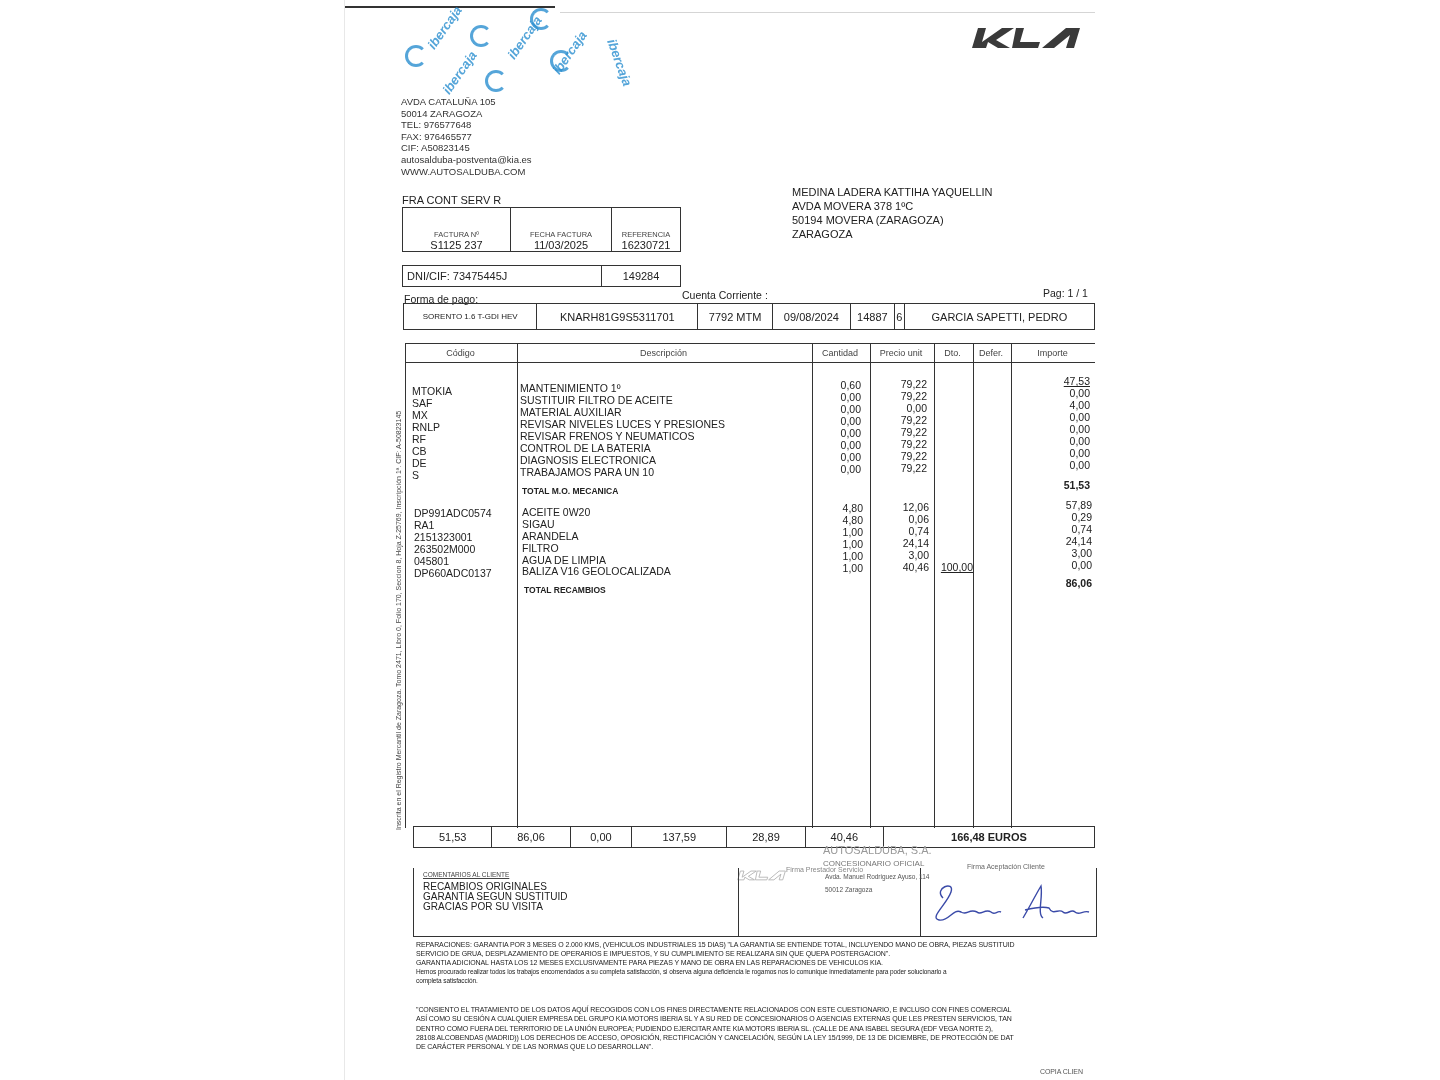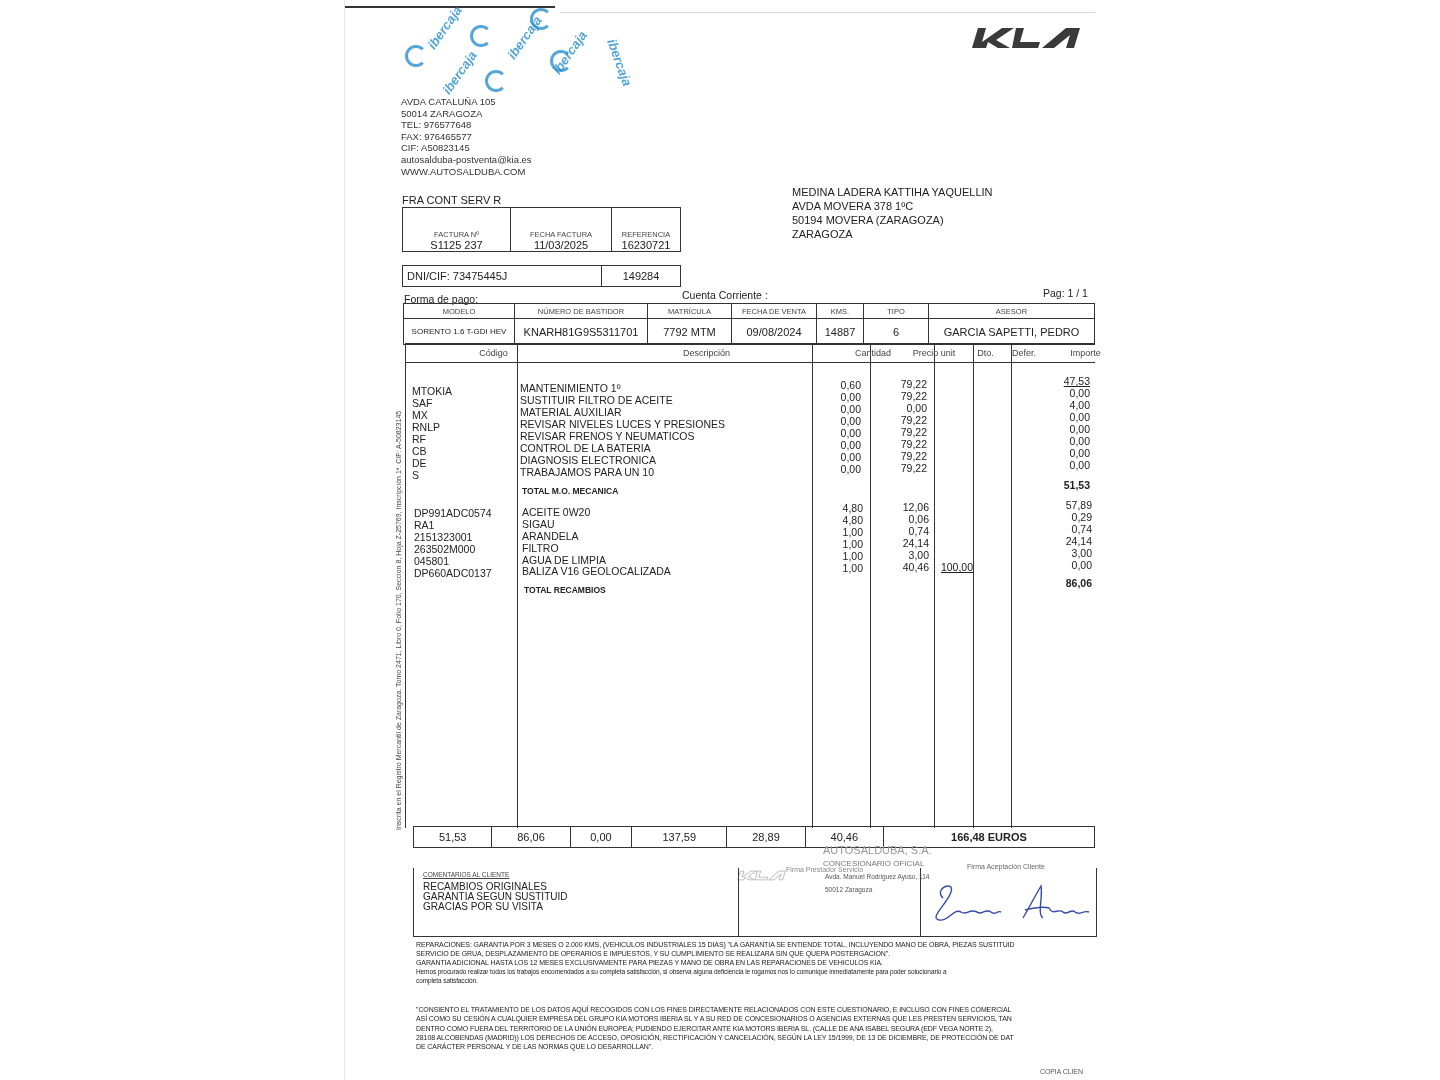--- a/index.html
+++ b/index.html
@@ -28,21 +28,21 @@
   .forma { position:absolute; left:404px; top:293px; font-size:10.5px; }
   .cuenta { position:absolute; left:682px; top:289px; font-size:10.5px; }
   .pag { position:absolute; left:1043px; top:287px; font-size:10.5px; }
   .vehicle { position:absolute; left:403px; top:303px; width:692px; }
   .vehicle td { border:1px solid #333; padding:0; text-align:center; }
   .vehicle .hd td { height:14px; font-size:7.5px; color:#444; }
   .vehicle .vl td { height:25px; font-size:11px; }
   .main { position:absolute; left:405px; top:343px; width:690px; height:485px; border-left:1px solid #333; }
   .col { position:absolute; top:0; height:485px; border-right:1px solid #333; }
   .colhead { position:absolute; left:405px; top:343px; width:690px; height:18px; border-top:1px solid #333; border-bottom:1px solid #333; }
-  .ch { position:absolute; top:0; height:18px; font-size:9px; color:#444; text-align:center; line-height:18px;margin-left:33px; }
+  .ch { position:absolute; top:0; height:18px; font-size:9px; color:#444; text-align:center; line-height:18px; }
   .line { position:absolute; font-size:10.5px; line-height:12px; white-space:nowrap; color:#222; }
   .num { text-align:right; }
   .bold { font-weight:bold; font-size:8.5px; }
   .totals { position:absolute; left:413px; top:826px; width:682px; }
   .totals td { border:1px solid #333; text-align:center; padding:0; }
   .totals .hd td { height:18px; font-size:11px; }
   .totals .vl td { height:20px; font-size:11px; }
   .bottom { position:absolute; left:413px; top:868px; width:682px; height:68px; border:1px solid #333; border-top:none; }
   .comments-label { position:absolute; left:423px; top:871px; font-size:6.5px; text-decoration:underline; color:#444; }
   .comments { position:absolute; left:423px; top:882px; font-size:10px; line-height:10px; color:#222; }
@@ -118,29 +118,20 @@
   <div class="d1">DNI/CIF: 73475445J</div>
   <div class="d2">149284</div>
 </div>
 
 <div class="forma">Forma de pago:</div>
 <div class="cuenta">Cuenta Corriente :</div>
 <div class="pag">Pag: 1 / 1</div>
 
 <table class="vehicle">
   <tbody>
-      <tr class="hd">
-    <td style="width:110px;">MODELO</td>
-    <td style="width:132px;">NÚMERO DE BASTIDOR</td>
-    <td style="width:83px;">MATRÍCULA</td>
-    <td style="width:84px;">FECHA DE VENTA</td>
-    <td style="width:46px;">KMS.</td>
-    <td style="width:64px;">TIPO</td>
-    <td>ASESOR</td>
-  </tr>
   <tr class="vl">
     <td style="font-size:8px;">SORENTO 1.6 T-GDI HEV</td>
     <td>KNARH81G9S5311701</td>
     <td>7792 MTM</td>
     <td>09/08/2024</td>
     <td>14887</td>
     <td>6</td>
     <td>GARCIA SAPETTI, PEDRO</td>
   </tr>
 </tbody>
@@ -149,21 +140,21 @@
 <div class="main">
   <div class="col" style="left:0;width:111px;"></div>
   <div class="col" style="left:111px;width:295px;"></div>
   <div class="col" style="left:406px;width:58px;"></div>
   <div class="col" style="left:464px;width:64px;"></div>
   <div class="col" style="left:528px;width:39px;"></div>
   <div class="col" style="left:567px;width:38px;"></div>
 </div>
 <div class="colhead">
   <div class="ch" style="left:0;width:111px;">Código</div>
-  <div class="ch" style="left:121px;width:295px;">Descripción</div>
+  <div class="ch" style="left:111px;width:295px;">Descripción</div>
   <div class="ch" style="left:406px;width:58px;">Cantidad</div>
   <div class="ch" style="left:464px;width:64px;">Precio unit</div>
   <div class="ch" style="left:528px;width:39px;">Dto.</div>
   <div class="ch" style="left:567px;width:38px;">Defer.</div>
   <div class="ch" style="left:605px;width:85px;">Importe</div>
 </div>
 
 <div>
   <div class="line" style="left:412px;top:385px;">MTOKIA</div>
   <div class="line" style="left:412px;top:397px;">SAF</div>

